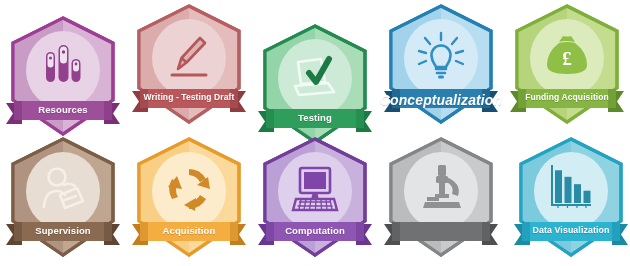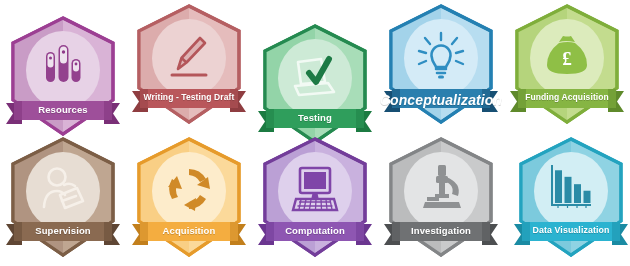--- a/index.html
+++ b/index.html
@@ -300,21 +300,20 @@
       </g>
         </g>
     <g>
       <path d="M 6 91 L 22 91 L 22 112 L 6 112 L 13 101.5 Z" fill="#4d4f51"></path>
       <path d="M 120 91 L 104 91 L 104 112 L 120 112 L 113 101.5 Z" fill="#4d4f51"></path>
       <path d="M 14 89 L 112 89 L 112 108 L 14 108 Z" fill="#6f7173"></path>
       <path d="M 14 89 L 22 89 L 22 108 L 14 108 Z" fill="#4d4f51" opacity="0.45"></path>
       <path d="M 104 89 L 112 89 L 112 108 L 104 108 Z" fill="#4d4f51" opacity="0.45"></path>
     </g>
   </svg>
-      <div class="ribbon-label" style="font-size: 9.5px;">Investigation</div>
     </div>
     <div class="badge row-bottom" style="left: 508px; top: 133px;">
   <svg viewBox="0 0 126 133" xmlns="http://www.w3.org/2000/svg">
     <g>
       <polygon points="63,6 113,31 113,88 63,122 13,88 13,31" fill="#8fd3e3" stroke="#23a3bf" stroke-width="3.2"></polygon>
       <polygon points="63,6 63,122 13,88 13,31" fill="#7ccadd"></polygon>
       <polygon points="63,6 113,31 113,88 63,122 13,88 13,31" fill="none" stroke="#23a3bf" stroke-width="3.2"></polygon>
     </g>
     <ellipse cx="63" cy="58" rx="37" ry="39" fill="#d2eef4"></ellipse>
     <g transform="translate(63,56)">

